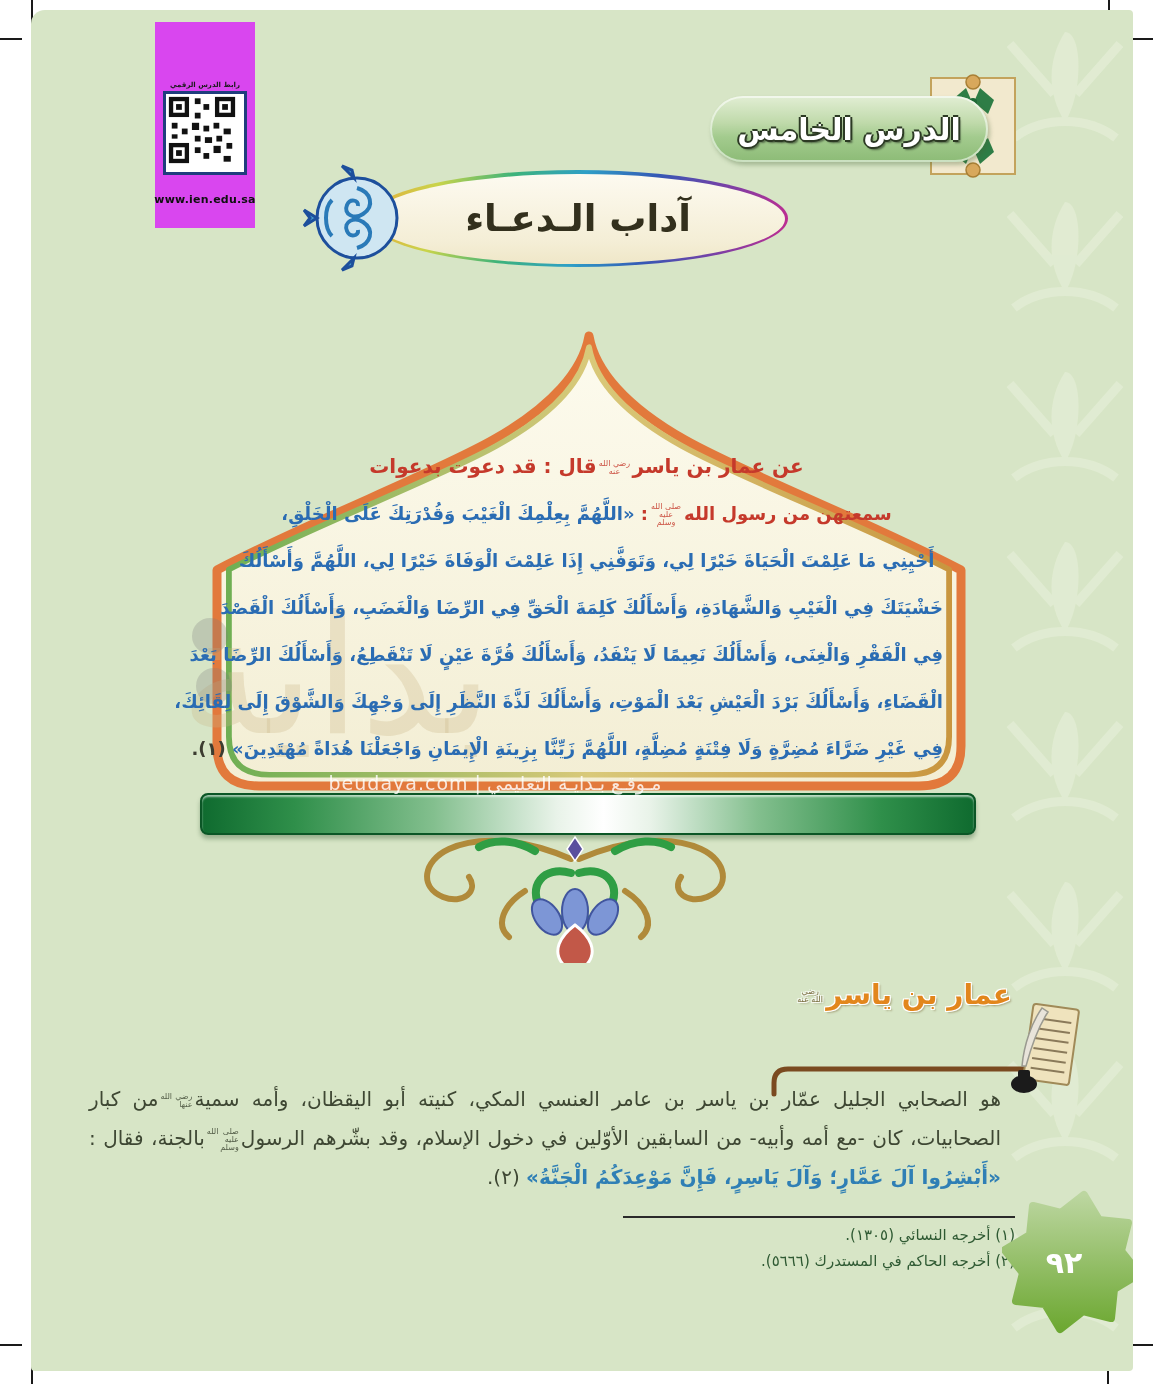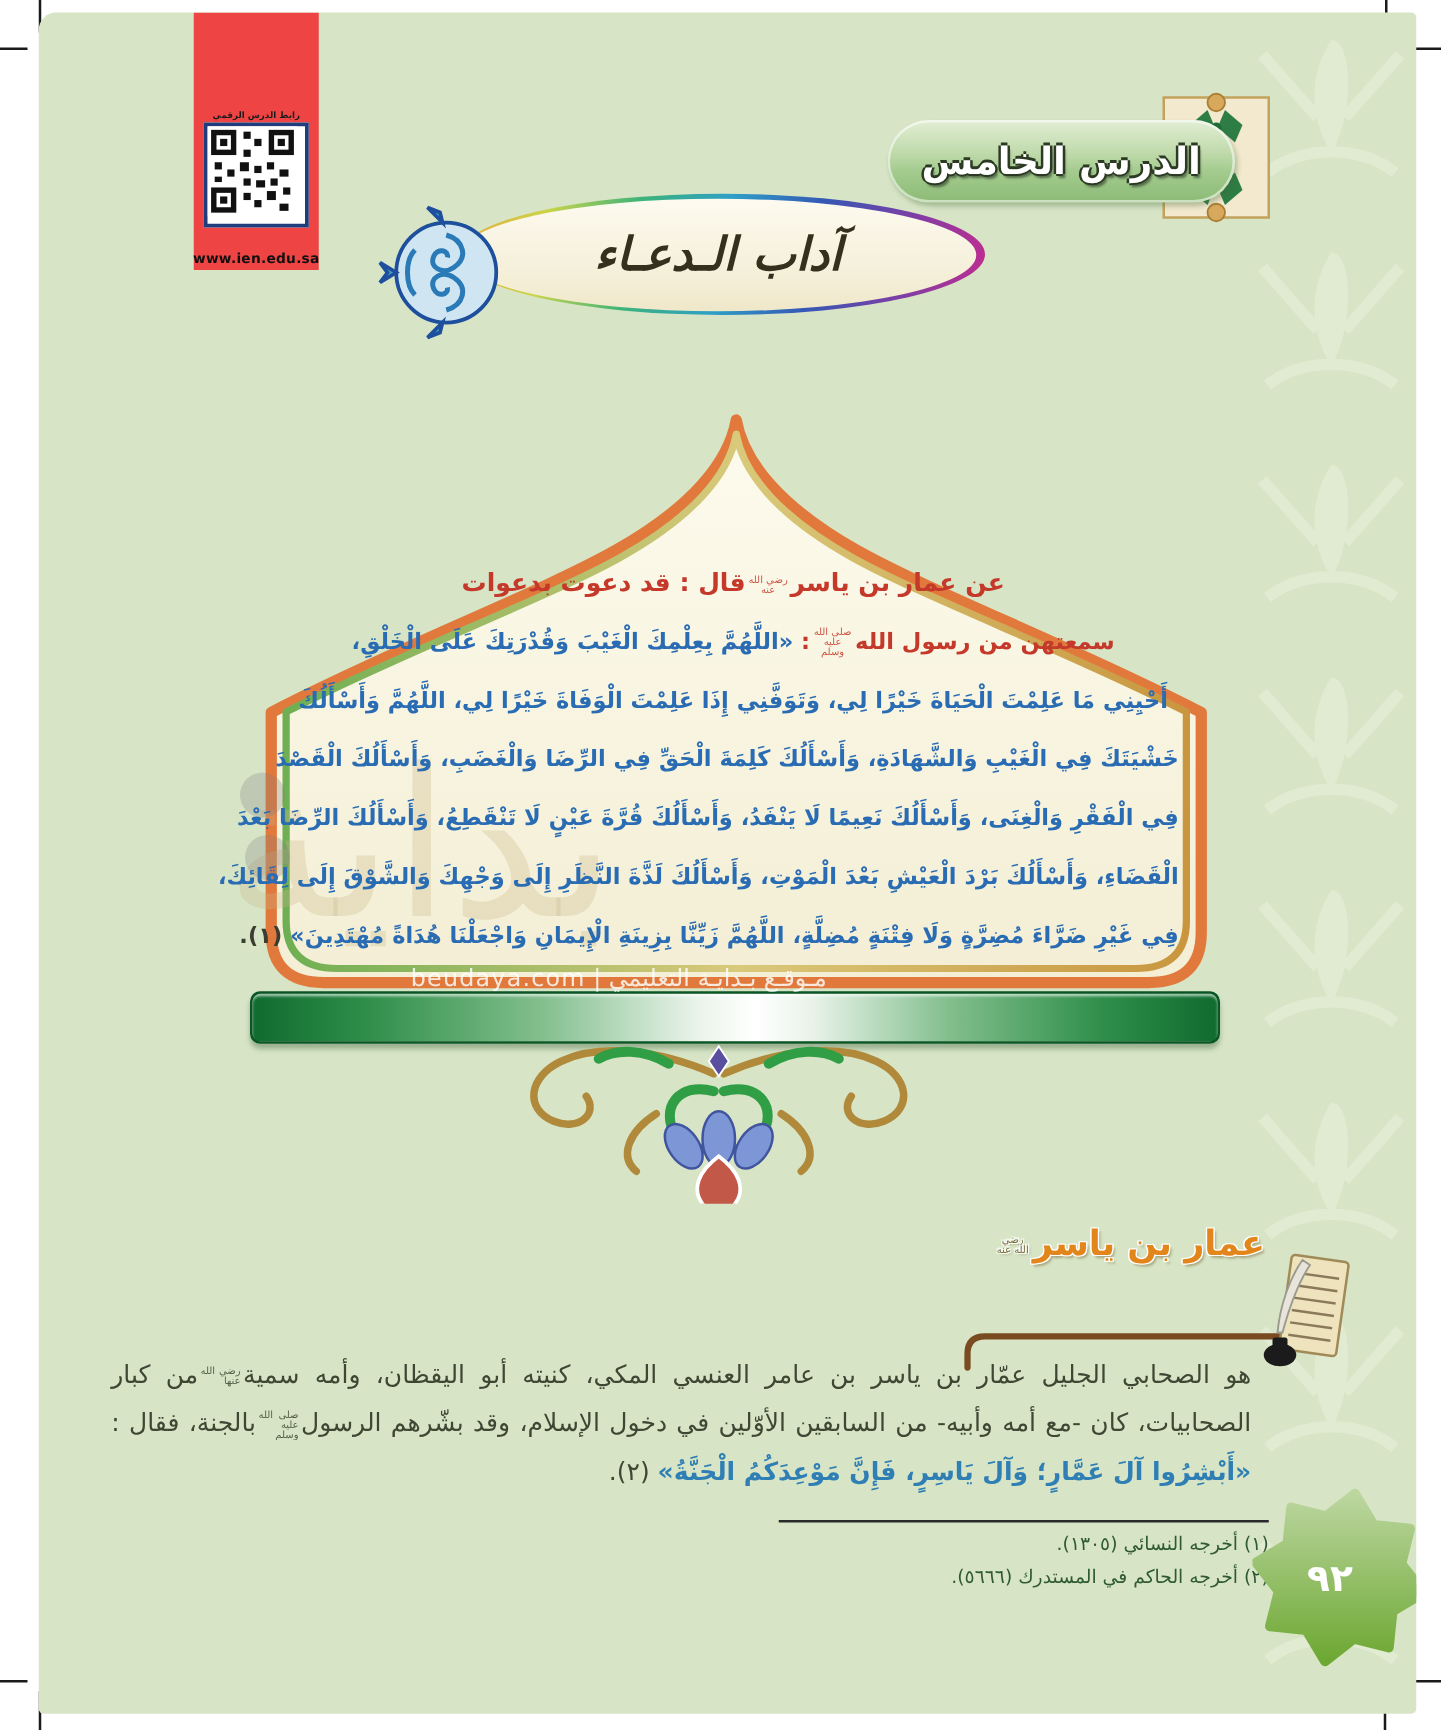--- a/index.html
+++ b/index.html
@@ -10,42 +10,42 @@
   
   .page{
     position:absolute;left:31px;top:10px;width:1102px;height:1361px;
     background:#d7e5c6;border-radius:14px 4px 4px 4px;overflow:hidden;
   }
   
   .crop{position:absolute;background:#1a1a1a;}
   
   .side-pattern{position:absolute;right:0;top:0;}
   
-  .qr-panel{position:absolute;left:124px;top:0;width:100px;height:206px;background:#ef4444;
-    display:flex;flex-direction:column;justify-content:flex-end;align-items:center;padding-bottom:3px;box-sizing:border-box;}
+  .qr-panel{position:absolute;left:124px;top:12px;width:100px;height:206px;background:#d946ef;
+    display:flex;flex-direction:column;justify-content:flex-end;align-items:center;padding-bottom:22px;box-sizing:border-box;}
   .qr-caption{font-size:7px;font-weight:bold;color:#1b1b1b;direction:rtl;margin-bottom:2px;}
   .qr-box{width:78px;height:78px;border:3px solid #1f3d7d;background:#fff;}
   .qr-url{font-size:11px;font-weight:bold;color:#101010;margin-top:18px;letter-spacing:.2px;}
   
   .lesson-banner{
     position:absolute;left:679px;top:86px;width:278px;height:66px;border-radius:33px;
     background:linear-gradient(180deg,#e2eed4 0%,#c0daab 40%,#a3cb8e 62%,#8cbb76 100%);
     box-shadow:inset 0 0 0 2px rgba(255,255,255,.55), 2px 3px 4px rgba(70,100,55,.35);
     display:flex;align-items:center;justify-content:center;z-index:3;
   }
   .lesson-banner .txt{
     font-size:30px;font-weight:bold;color:#ffffff;direction:rtl;
     text-shadow:-2px 0 #2c3a24,2px 0 #2c3a24,0 -2px #2c3a24,0 2px #2c3a24,2px 3px 2px rgba(0,0,0,.45);
   }
   .tile-orn{position:absolute;left:897px;top:62px;z-index:2;}
   
   .title-ellipse{
-    position:absolute;left:337px;top:145px;width:420px;height:97px;border-radius:50%;
+    position:absolute;left:337px;top:160px;width:420px;height:97px;border-radius:50%;
     background:linear-gradient(100deg,#e9a93c,#c9d44a,#3db37a,#2e9fc7,#3558b5,#7b3fa5,#c42b8f);
-    display:flex;align-items:center;z-index:3;font-style:italic;
+    display:flex;align-items:center;justify-content:center;z-index:3;
   }
   .title-inner{
     width:calc(100% - 7px);height:calc(100% - 7px);border-radius:50%;
     background:linear-gradient(180deg,#fdfaf0 0%,#f4eed6 75%,#efe7c8 100%);
     display:flex;align-items:center;justify-content:center;
   }
   .title-text{font-size:37px;font-weight:bold;color:#33301d;direction:rtl;}
   .title-orn{position:absolute;left:271px;top:152px;z-index:4;}
   
   .dome-svg{position:absolute;left:164px;top:318px;z-index:2;}

